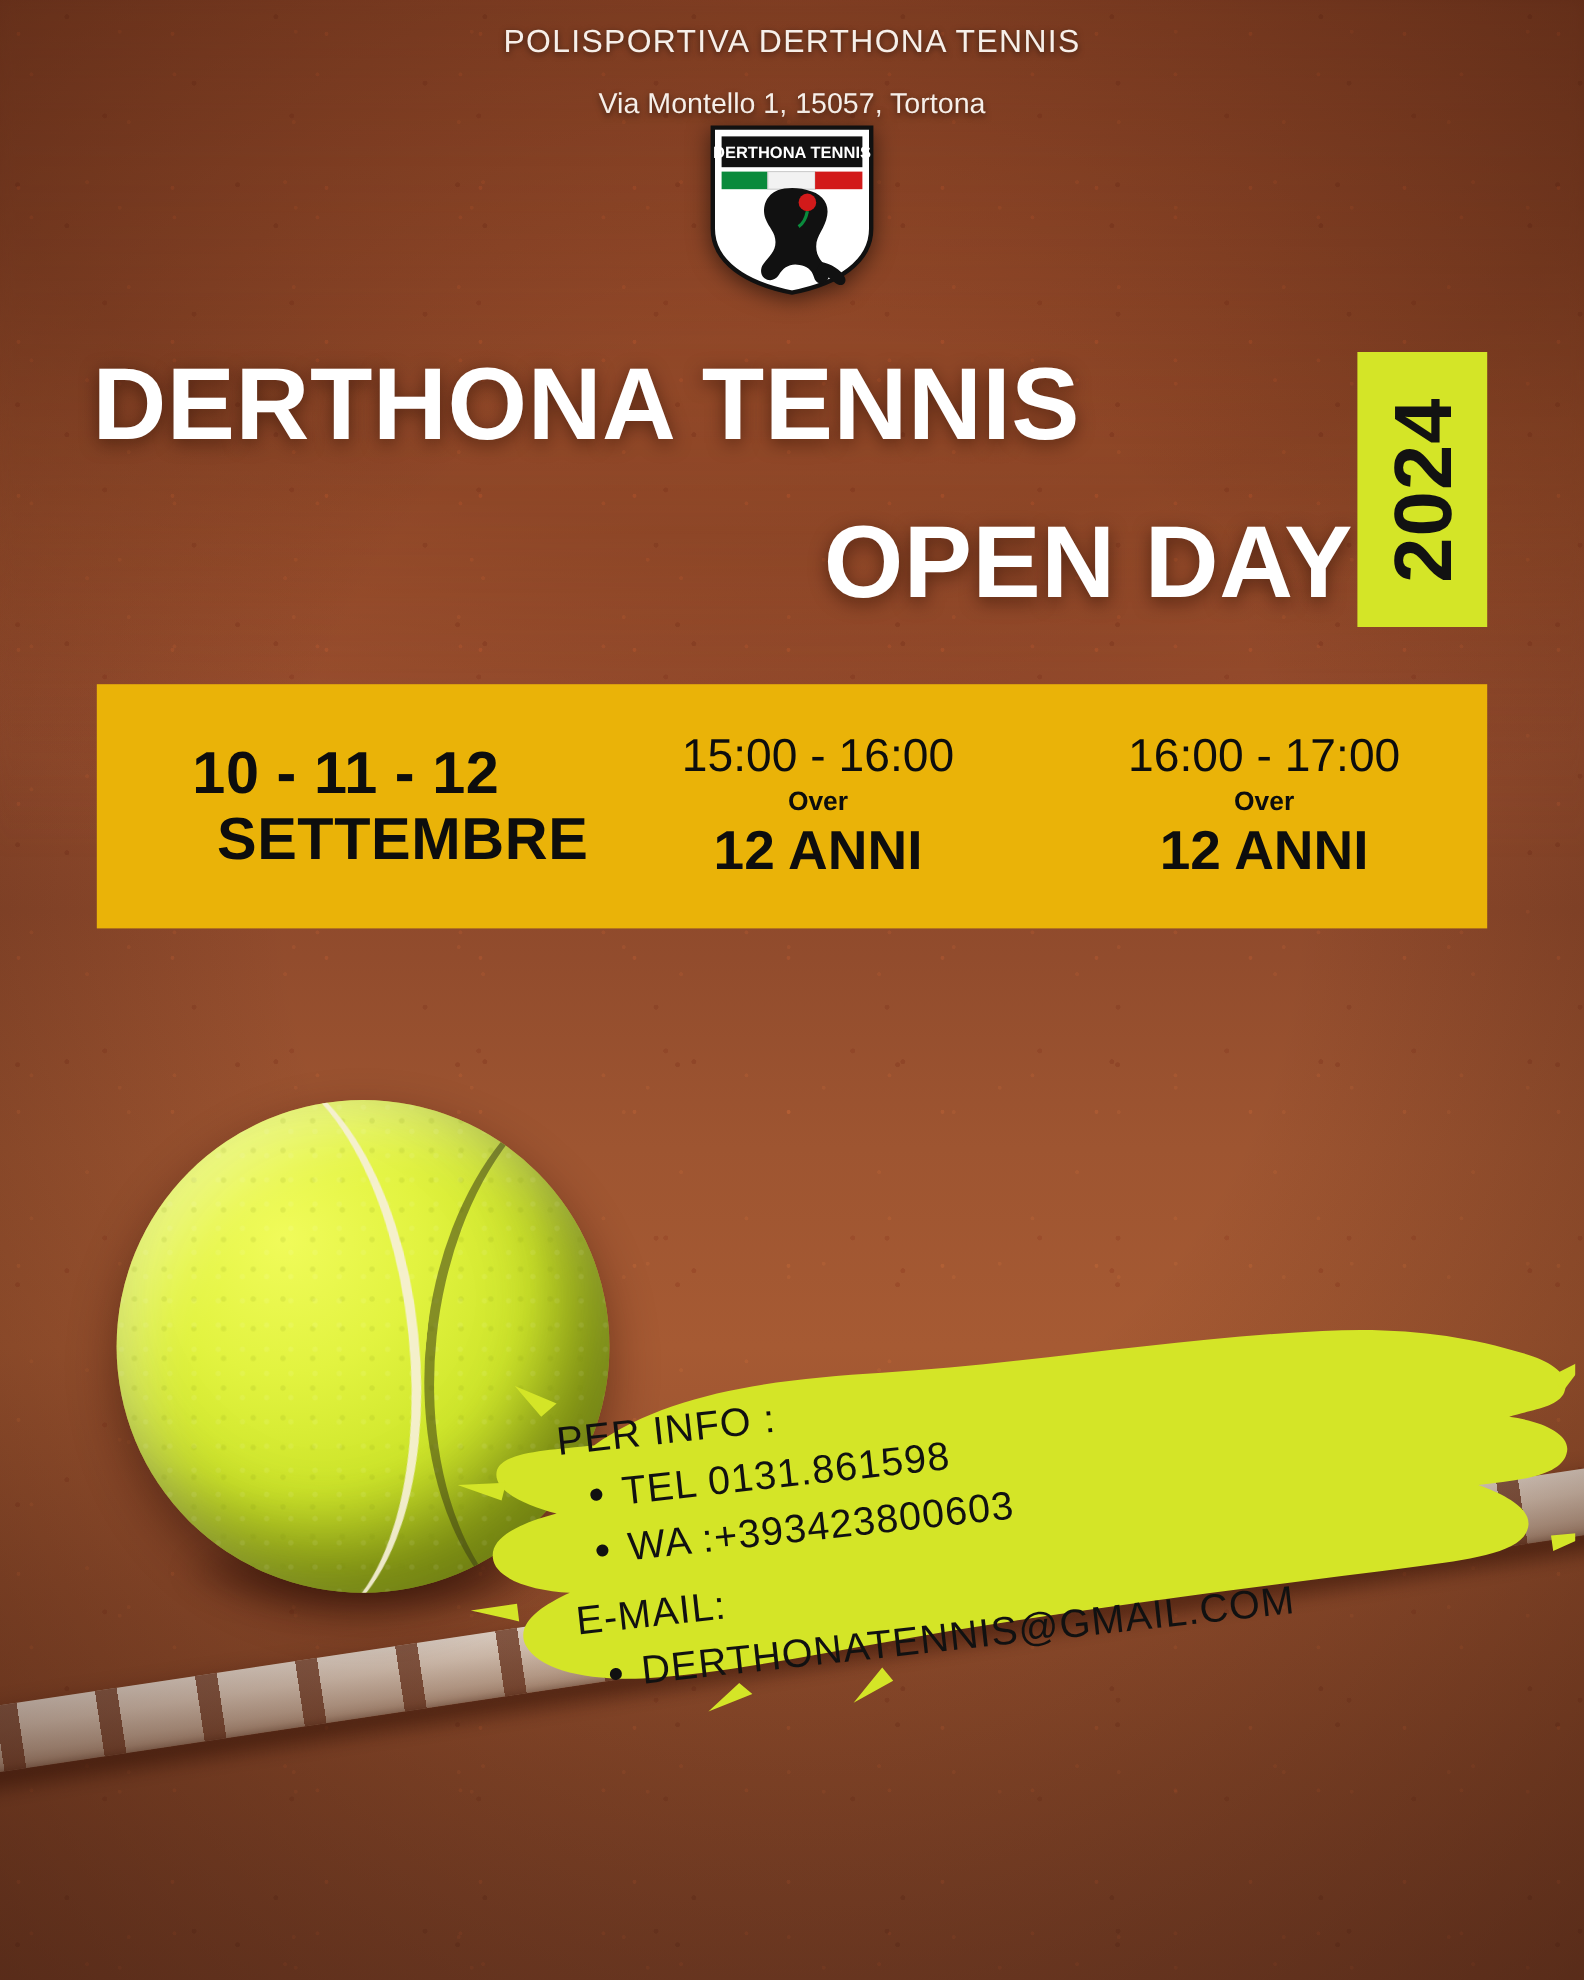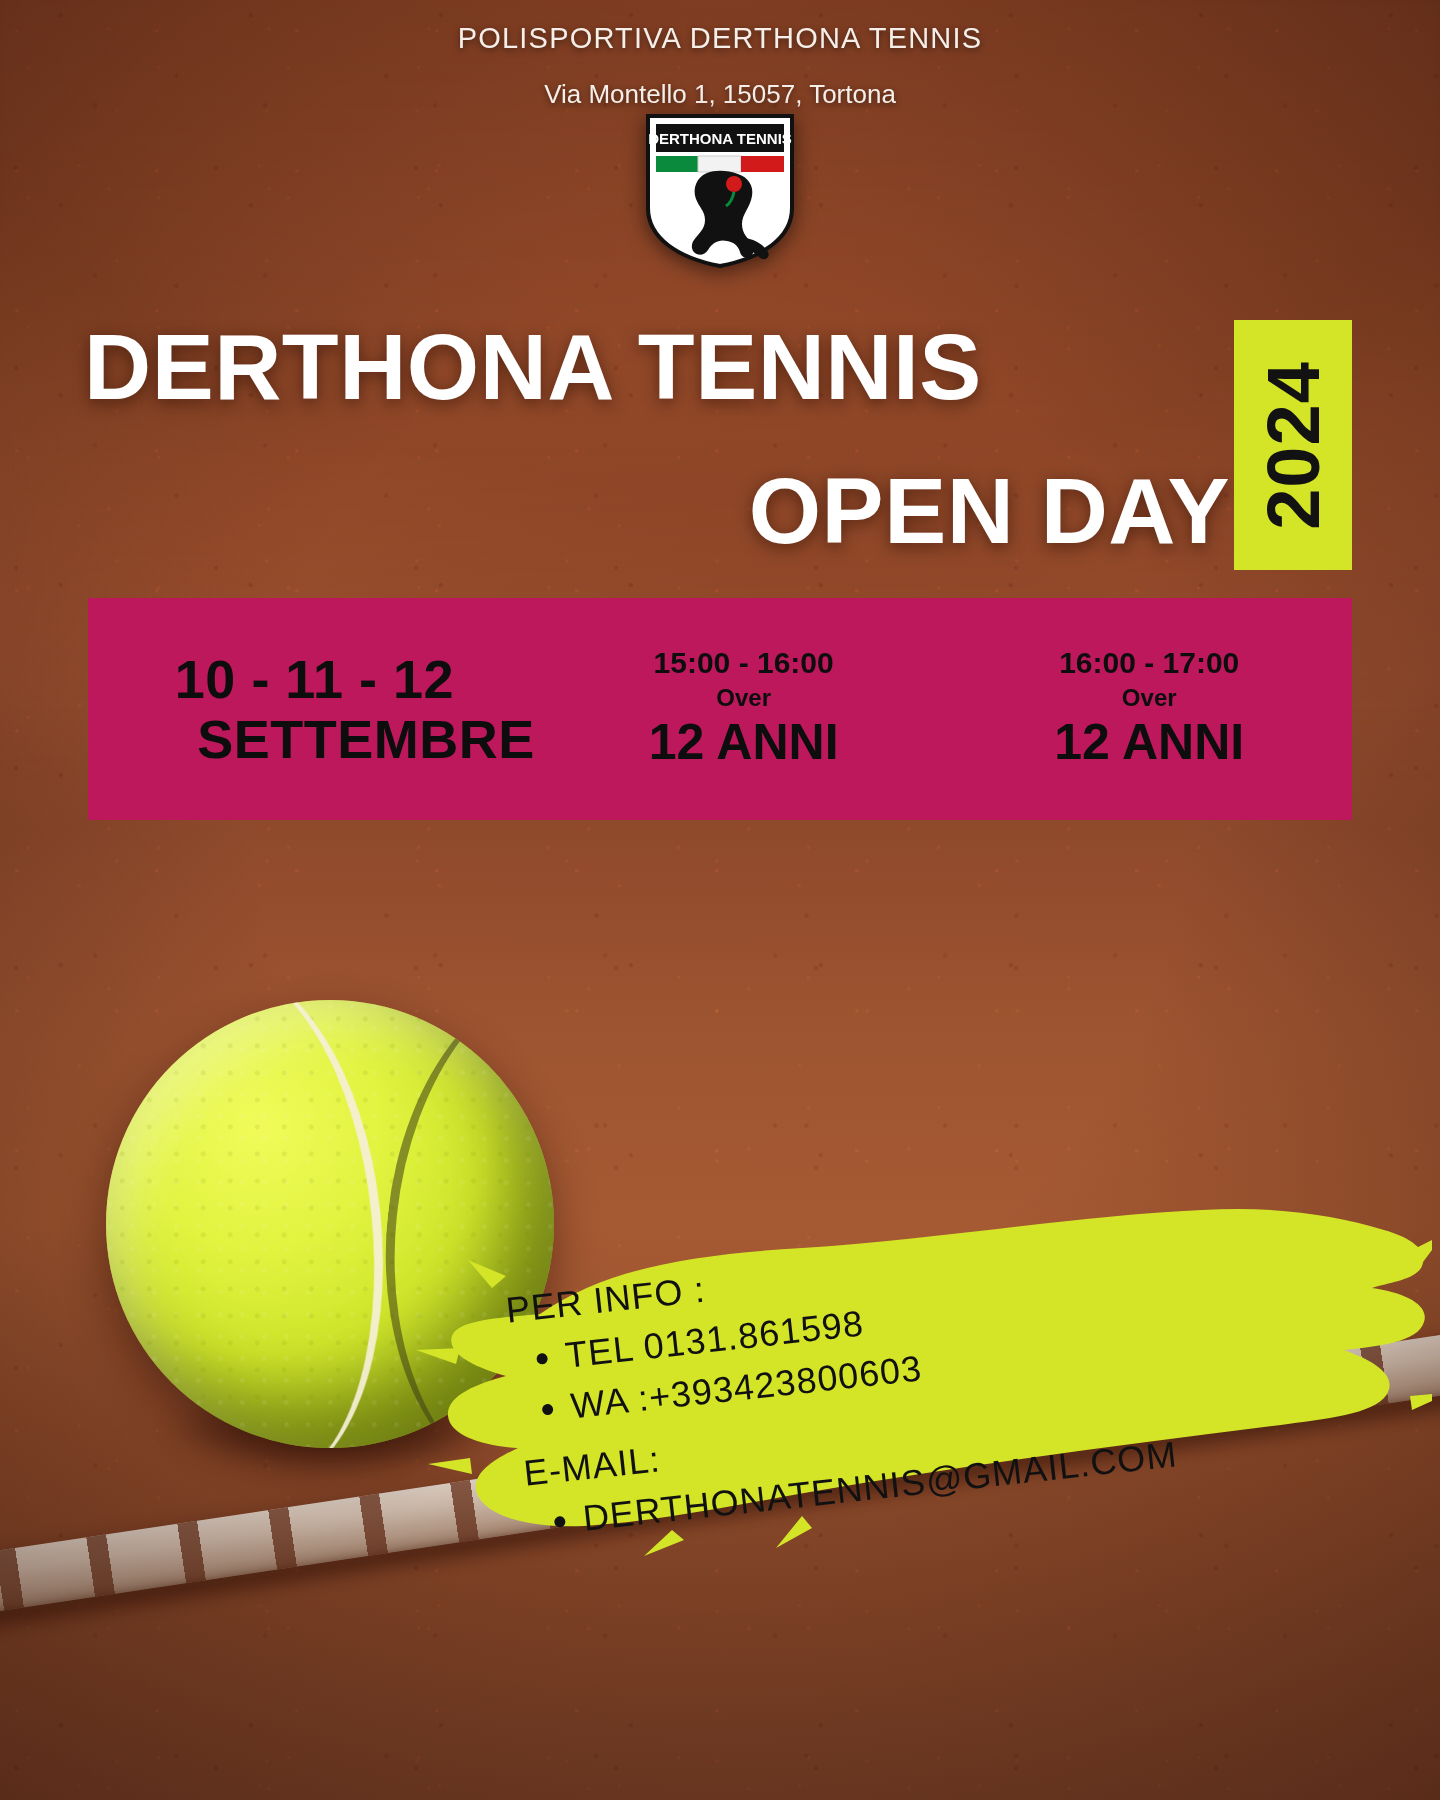--- a/index.html
+++ b/index.html
@@ -176,23 +176,23 @@
     color: #121212;
     letter-spacing: 1px;
     white-space: nowrap;
   }
 
   
   .infobar {
     position: absolute;
     left: 88px;
     right: 88px;
-    top: 598px;
+    top: 622px;
     height: 222px;
-    background: #be185d;
+    background: #eab308;
     display: flex;
     align-items: center;
     color: #0d0d0d;
   }
   .infobar .col {
     flex: 1 1 0;
     text-align: center;
     padding: 0 6px;
   }
   .infobar .col.dates {
@@ -205,22 +205,22 @@
     line-height: 1.12;
   }
   .dates .d2 {
     font-size: 54px;
     font-weight: 700;
     letter-spacing: 0.5px;
     line-height: 1.12;
     text-align: right;
   }
   .slot .time {
-    font-size: 30px;
-    font-weight: 700;
+    font-size: 42px;
+    font-weight: 400;
     line-height: 1.2;
   }
   .slot .who {
     font-size: 24px;
     font-weight: 700;
     line-height: 1.22;
     margin-top: 2px;
   }
   .slot .age {
     font-size: 50px;

